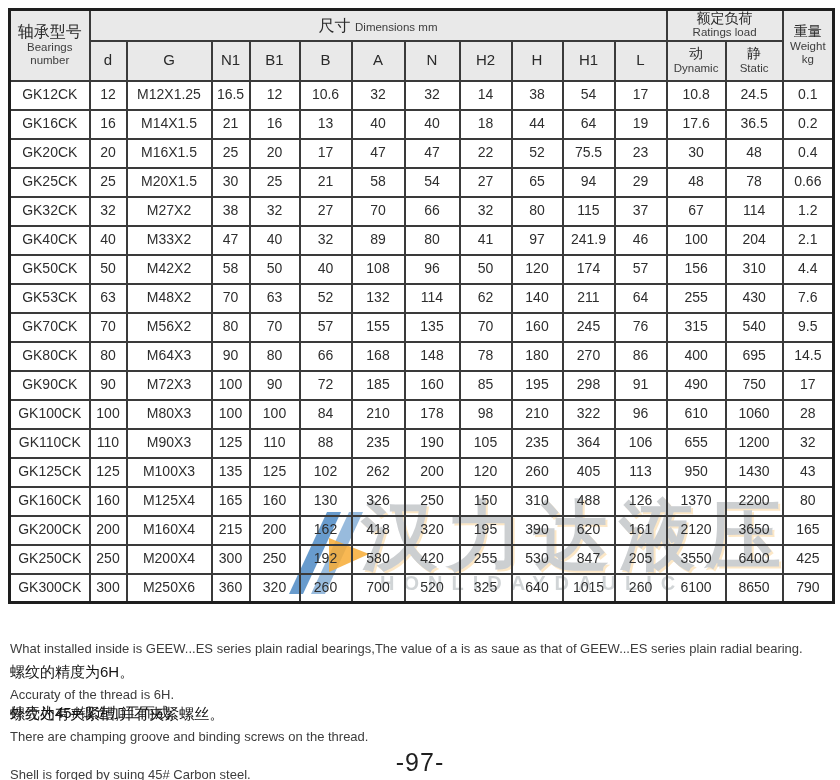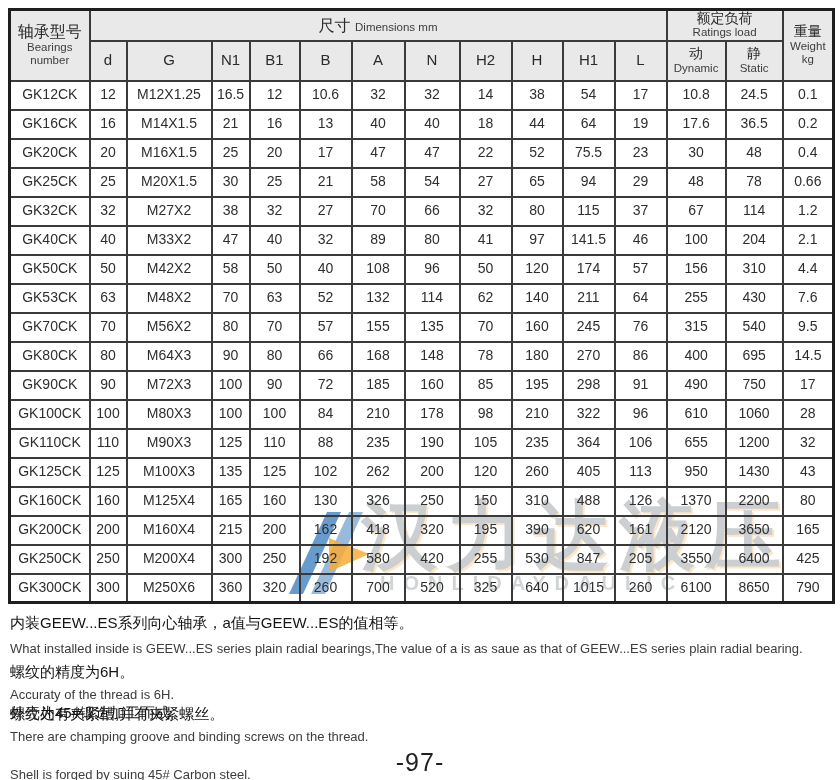--- a/index.html
+++ b/index.html
@@ -221,21 +221,21 @@
           <td>GK40CK</td>
           <td>40</td>
           <td>M33X2</td>
           <td>47</td>
           <td>40</td>
           <td>32</td>
           <td>89</td>
           <td>80</td>
           <td>41</td>
           <td>97</td>
-          <td>141.5</td>
+          <td>241.9</td>
           <td>46</td>
           <td>100</td>
           <td>204</td>
           <td>2.1</td>
         </tr>
         <tr>
           <td>GK50CK</td>
           <td>50</td>
           <td>M42X2</td>
           <td>58</td>
@@ -434,21 +434,20 @@
           <td>640</td>
           <td>1015</td>
           <td>260</td>
           <td>6100</td>
           <td>8650</td>
           <td>790</td>
         </tr>
       </tbody>
   </table>
 
-  <div class="note-zh" style="top:614px">内装GEEW...ES系列向心轴承，a值与GEEW...ES的值相等。</div>
   <div class="note-en" style="top:641px">What installed inside is GEEW...ES series plain radial bearings,The value of a is as saue as that of GEEW...ES series plain radial bearing.</div>
 
   <div class="note-zh" style="top:663px">螺纹的精度为6H。</div>
   <div class="note-en" style="top:687px">Accuraty of the thread is 6H.</div>
 
   <div class="note-zh" style="top:705px">螺纹处有夹紧槽,并有夹紧螺丝。</div>
   <div class="note-en" style="top:729px">There are champing groove and binding screws on the thread.</div>
 
   <div class="note-zh" style="top:704px">外壳为45#锻造加工而成。</div>
   <div class="note-en" style="top:767px">Shell is forged by suing 45# Carbon steel.</div>

